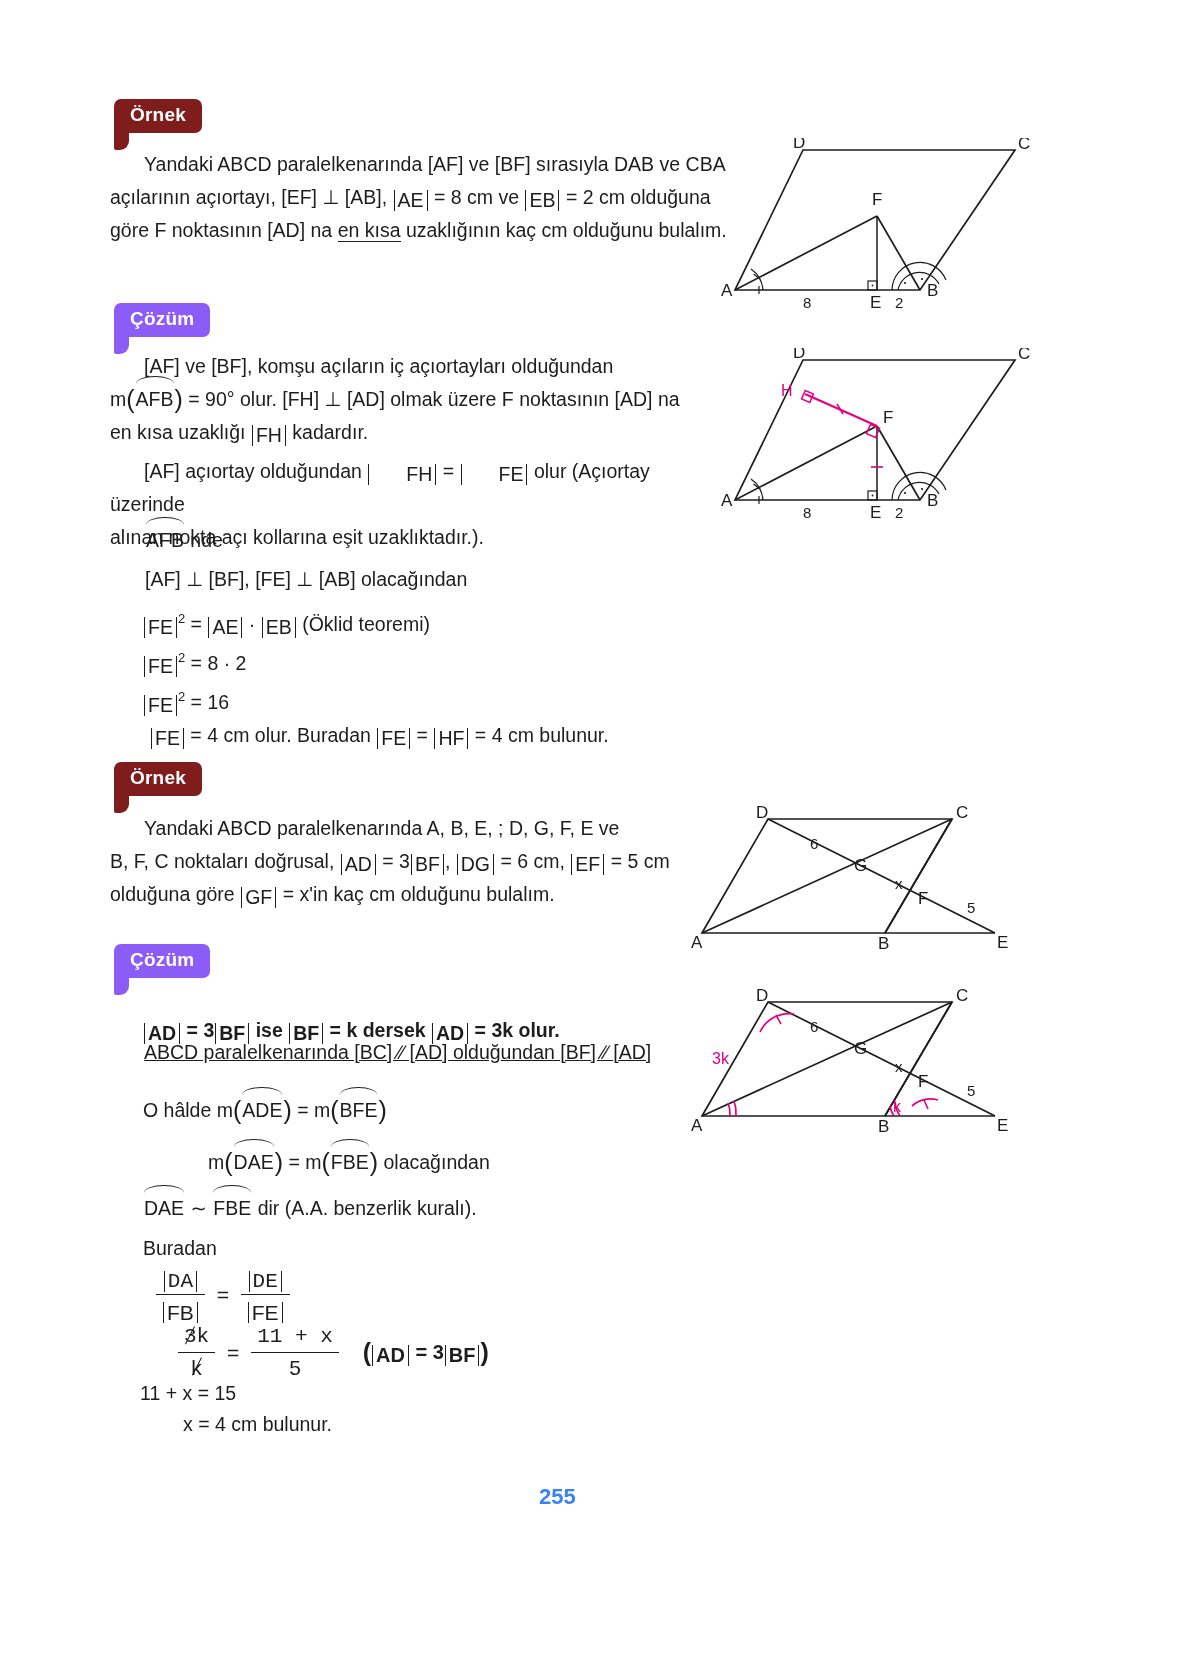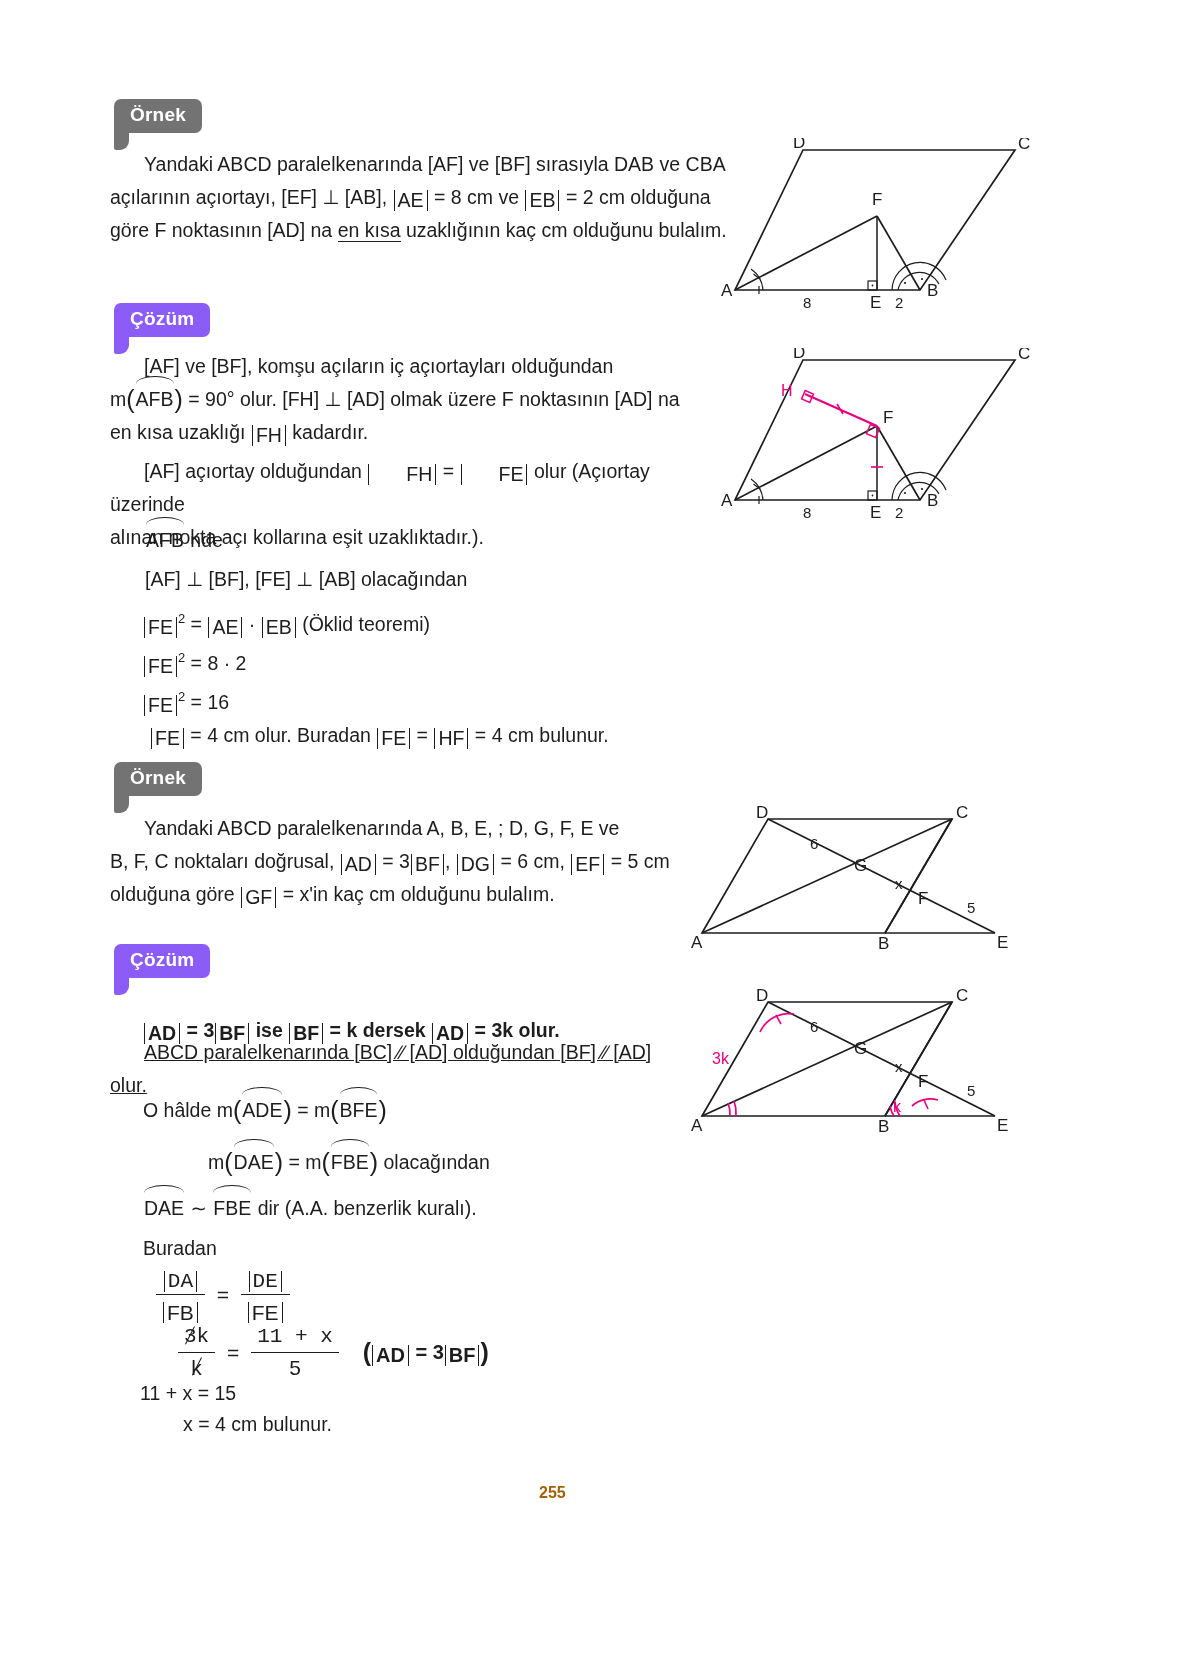--- a/index.html
+++ b/index.html
@@ -31,21 +31,21 @@
   .chip::after {
     content: "";
     position: absolute;
     left: 0;
     top: 100%;
     width: 15px;
     height: 17px;
     background: inherit;
     border-radius: 0 0 9px 2px;
   }
-  .chip.teal { background: #737373; }
+  .chip.teal { background: #7f1d1d; }
   .chip.orange { background: #8b5cf6; }
 
   
   .tblock {
     position: absolute;
     font-size: 19.5px;
     line-height: 33px;
     color: #1d1d1d;
   }
   .tblock p { margin: 0; }
@@ -116,22 +116,22 @@
     font-size: 17px;
     fill: #1d1d1d;
   }
   .fl-sm { font-size: 15px; }
   .fl-pink { fill: #e6007e; font-size: 16px; }
 
   
   .pageno {
     position: absolute;
     font-weight: bold;
-    font-size: 16px;
-    color: #a16207;
+    font-size: 22px;
+    color: #3b82f6;
   }
 </style>
 </head>
 <body>
 
 <div class="chip teal" style="left:114px; top:99px;">Örnek</div>
 
 <div class="tblock" style="left:110px; top:148px; width:660px;">
   <p class="indent"><span>Yandaki ABCD paralelkenarında [AF] ve [BF] sırasıyla DAB ve CBA</span></p>
   <p><span>açılarının açıortayı, [EF] ⊥ [AB], </span><span class="abs">AE</span><span> = 8 cm ve </span><span class="abs">EB</span><span> = 2 cm olduğuna</span></p>
@@ -283,21 +283,20 @@
 </div>
 
 <div class="chip orange" style="left:114px; top:944px;">Çözüm</div>
 
 <div class="tblock" style="left:143px; top:1014px;font-weight:bold;">
   <p><span class="abs">AD</span><span> = 3</span><span class="abs">BF</span><span> ise </span><span class="abs">BF</span><span> = k  dersek </span><span class="abs">AD</span><span> = 3k olur.</span></p>
 </div>
 
 <div class="tblock" style="left:110px; top:1036px; width:620px;text-decoration:underline;">
   <p class="indent"><span>ABCD paralelkenarında [BC] ∕∕ [AD] olduğundan [BF] ∕∕ [AD]</span></p>
-  <p><span>olur.</span></p>
 </div>
 
 <div class="tblock" style="left:143px; top:1094px;">
   <p><span>O hâlde m</span><span class="paren-big">(</span><span class="arc">ADE</span><span class="paren-big">)</span><span> = m</span><span class="paren-big">(</span><span class="arc">BFE</span><span class="paren-big">)</span></p>
 </div>
 
 <div class="tblock" style="left:208px; top:1146px;">
   <p><span>m</span><span class="paren-big">(</span><span class="arc">DAE</span><span class="paren-big">)</span><span> = m</span><span class="paren-big">(</span><span class="arc">FBE</span><span class="paren-big">)</span><span> olacağından</span></p>
 </div>
 

